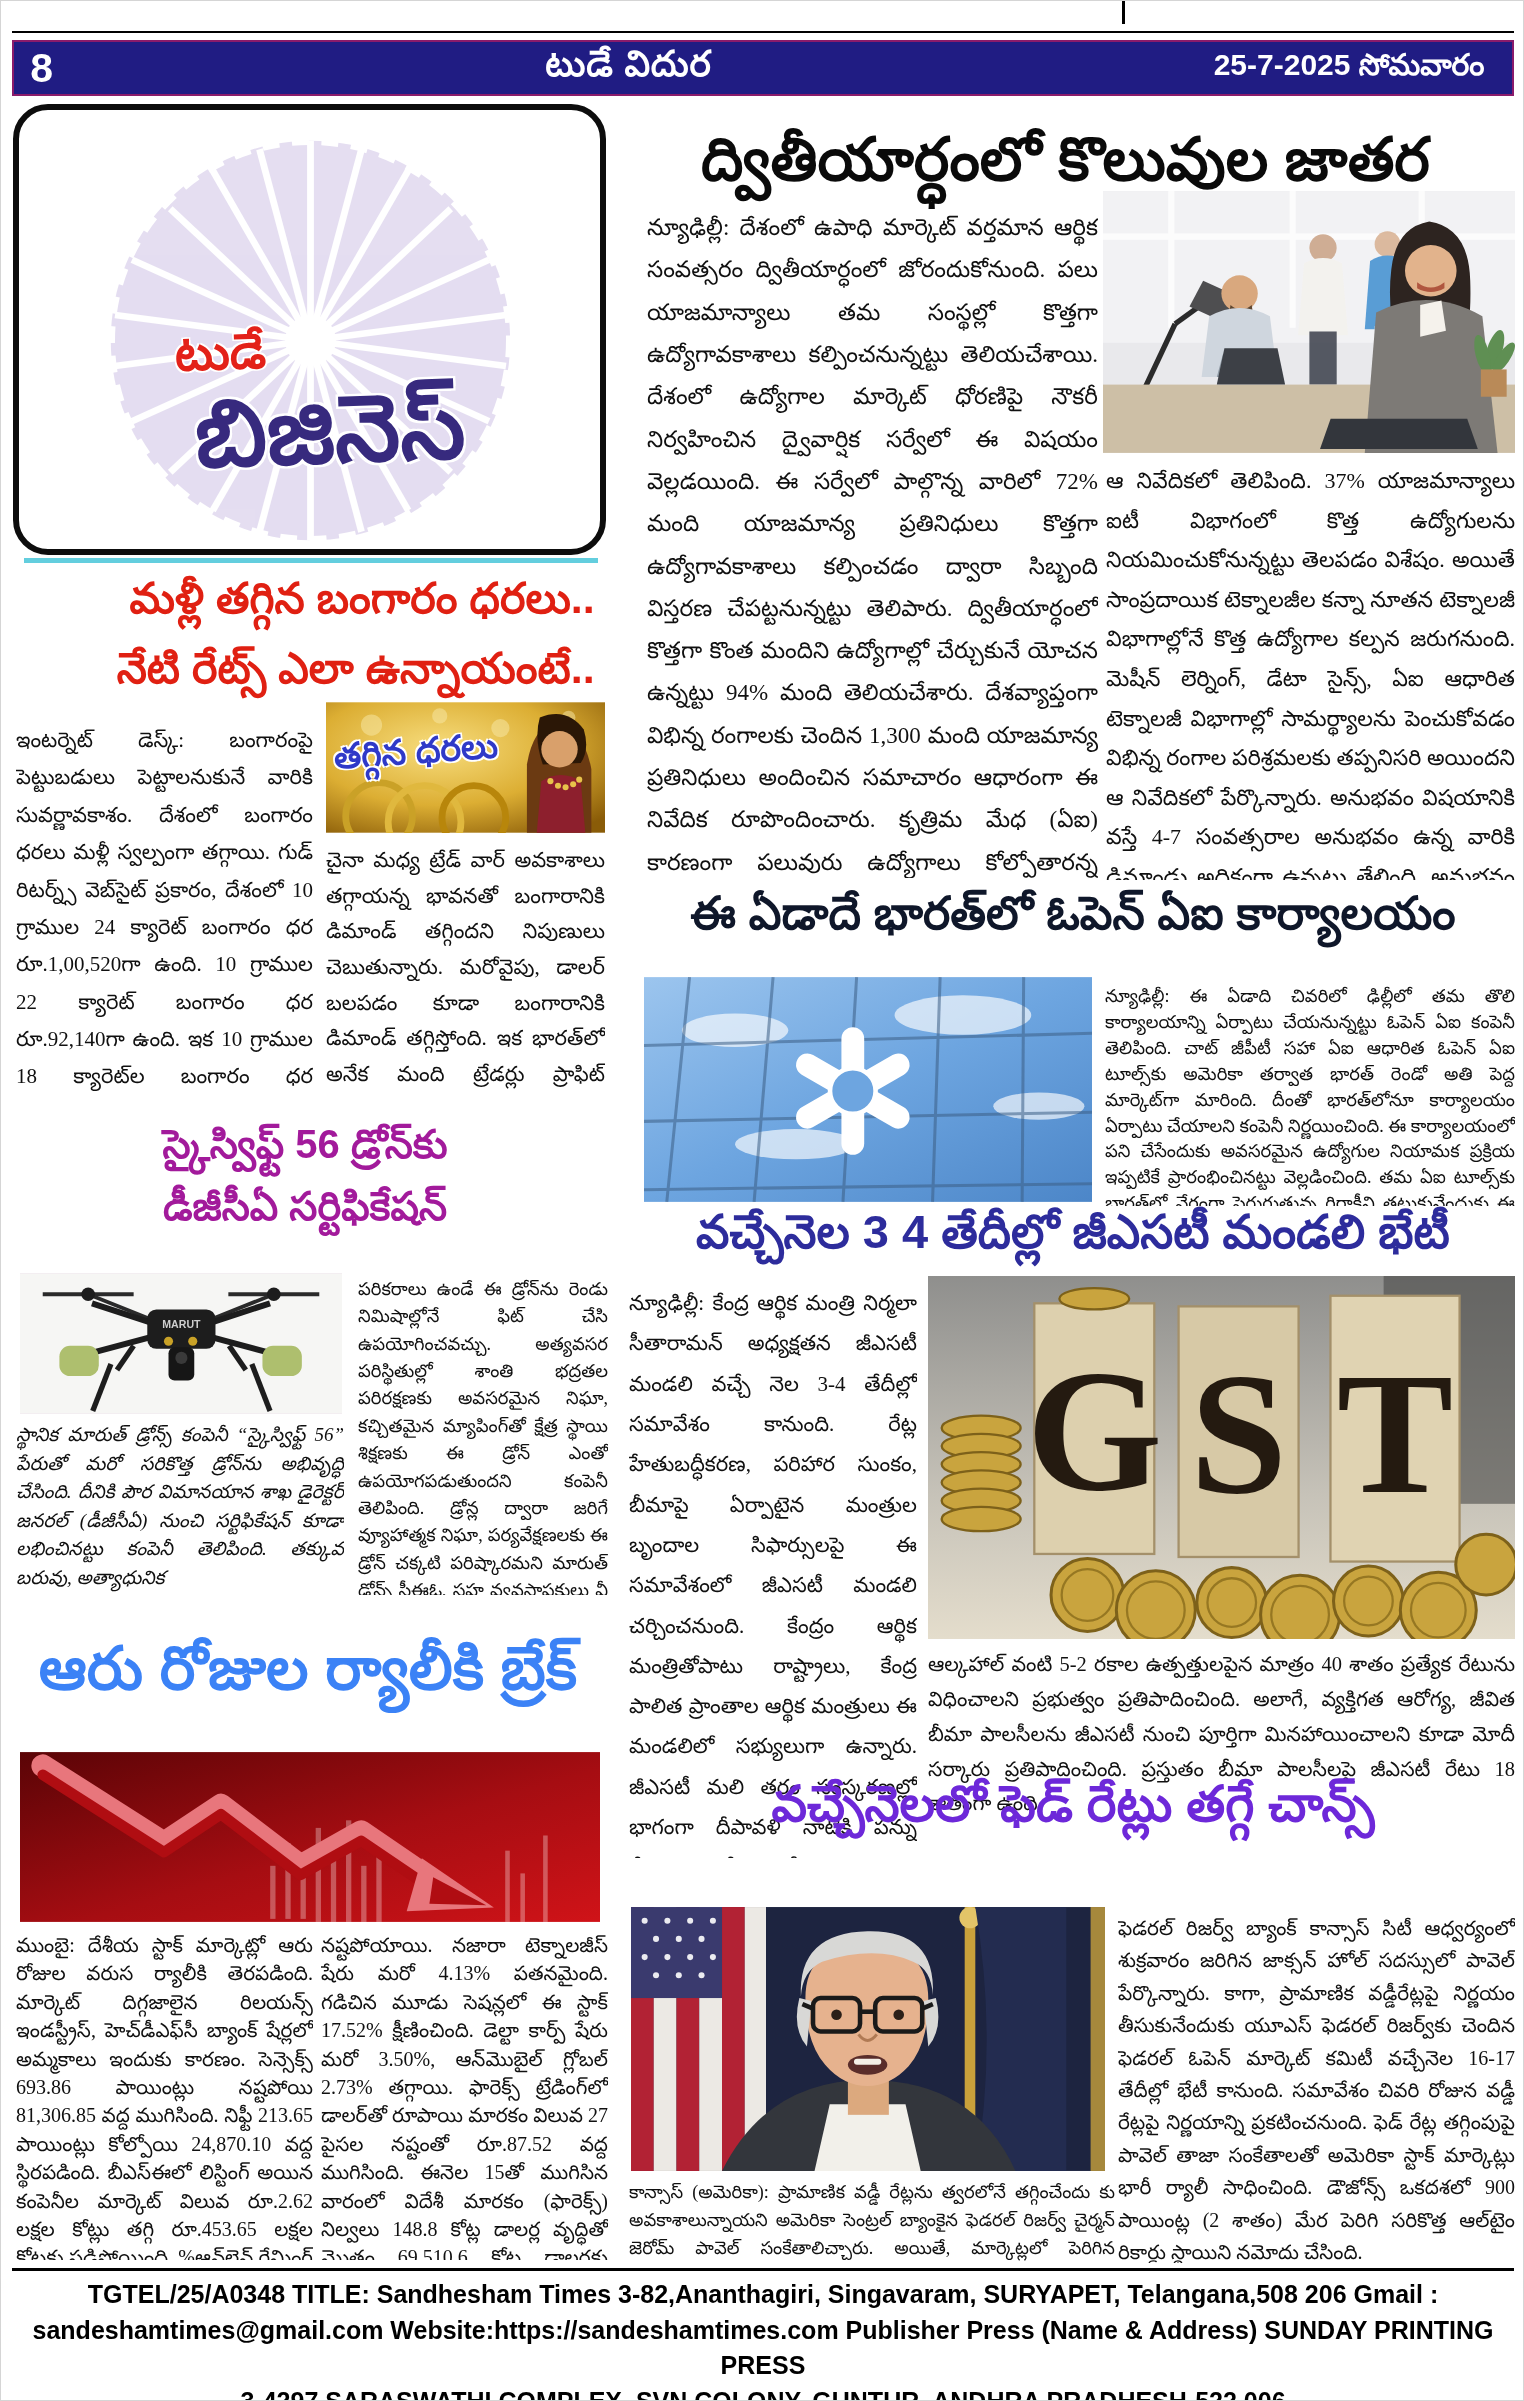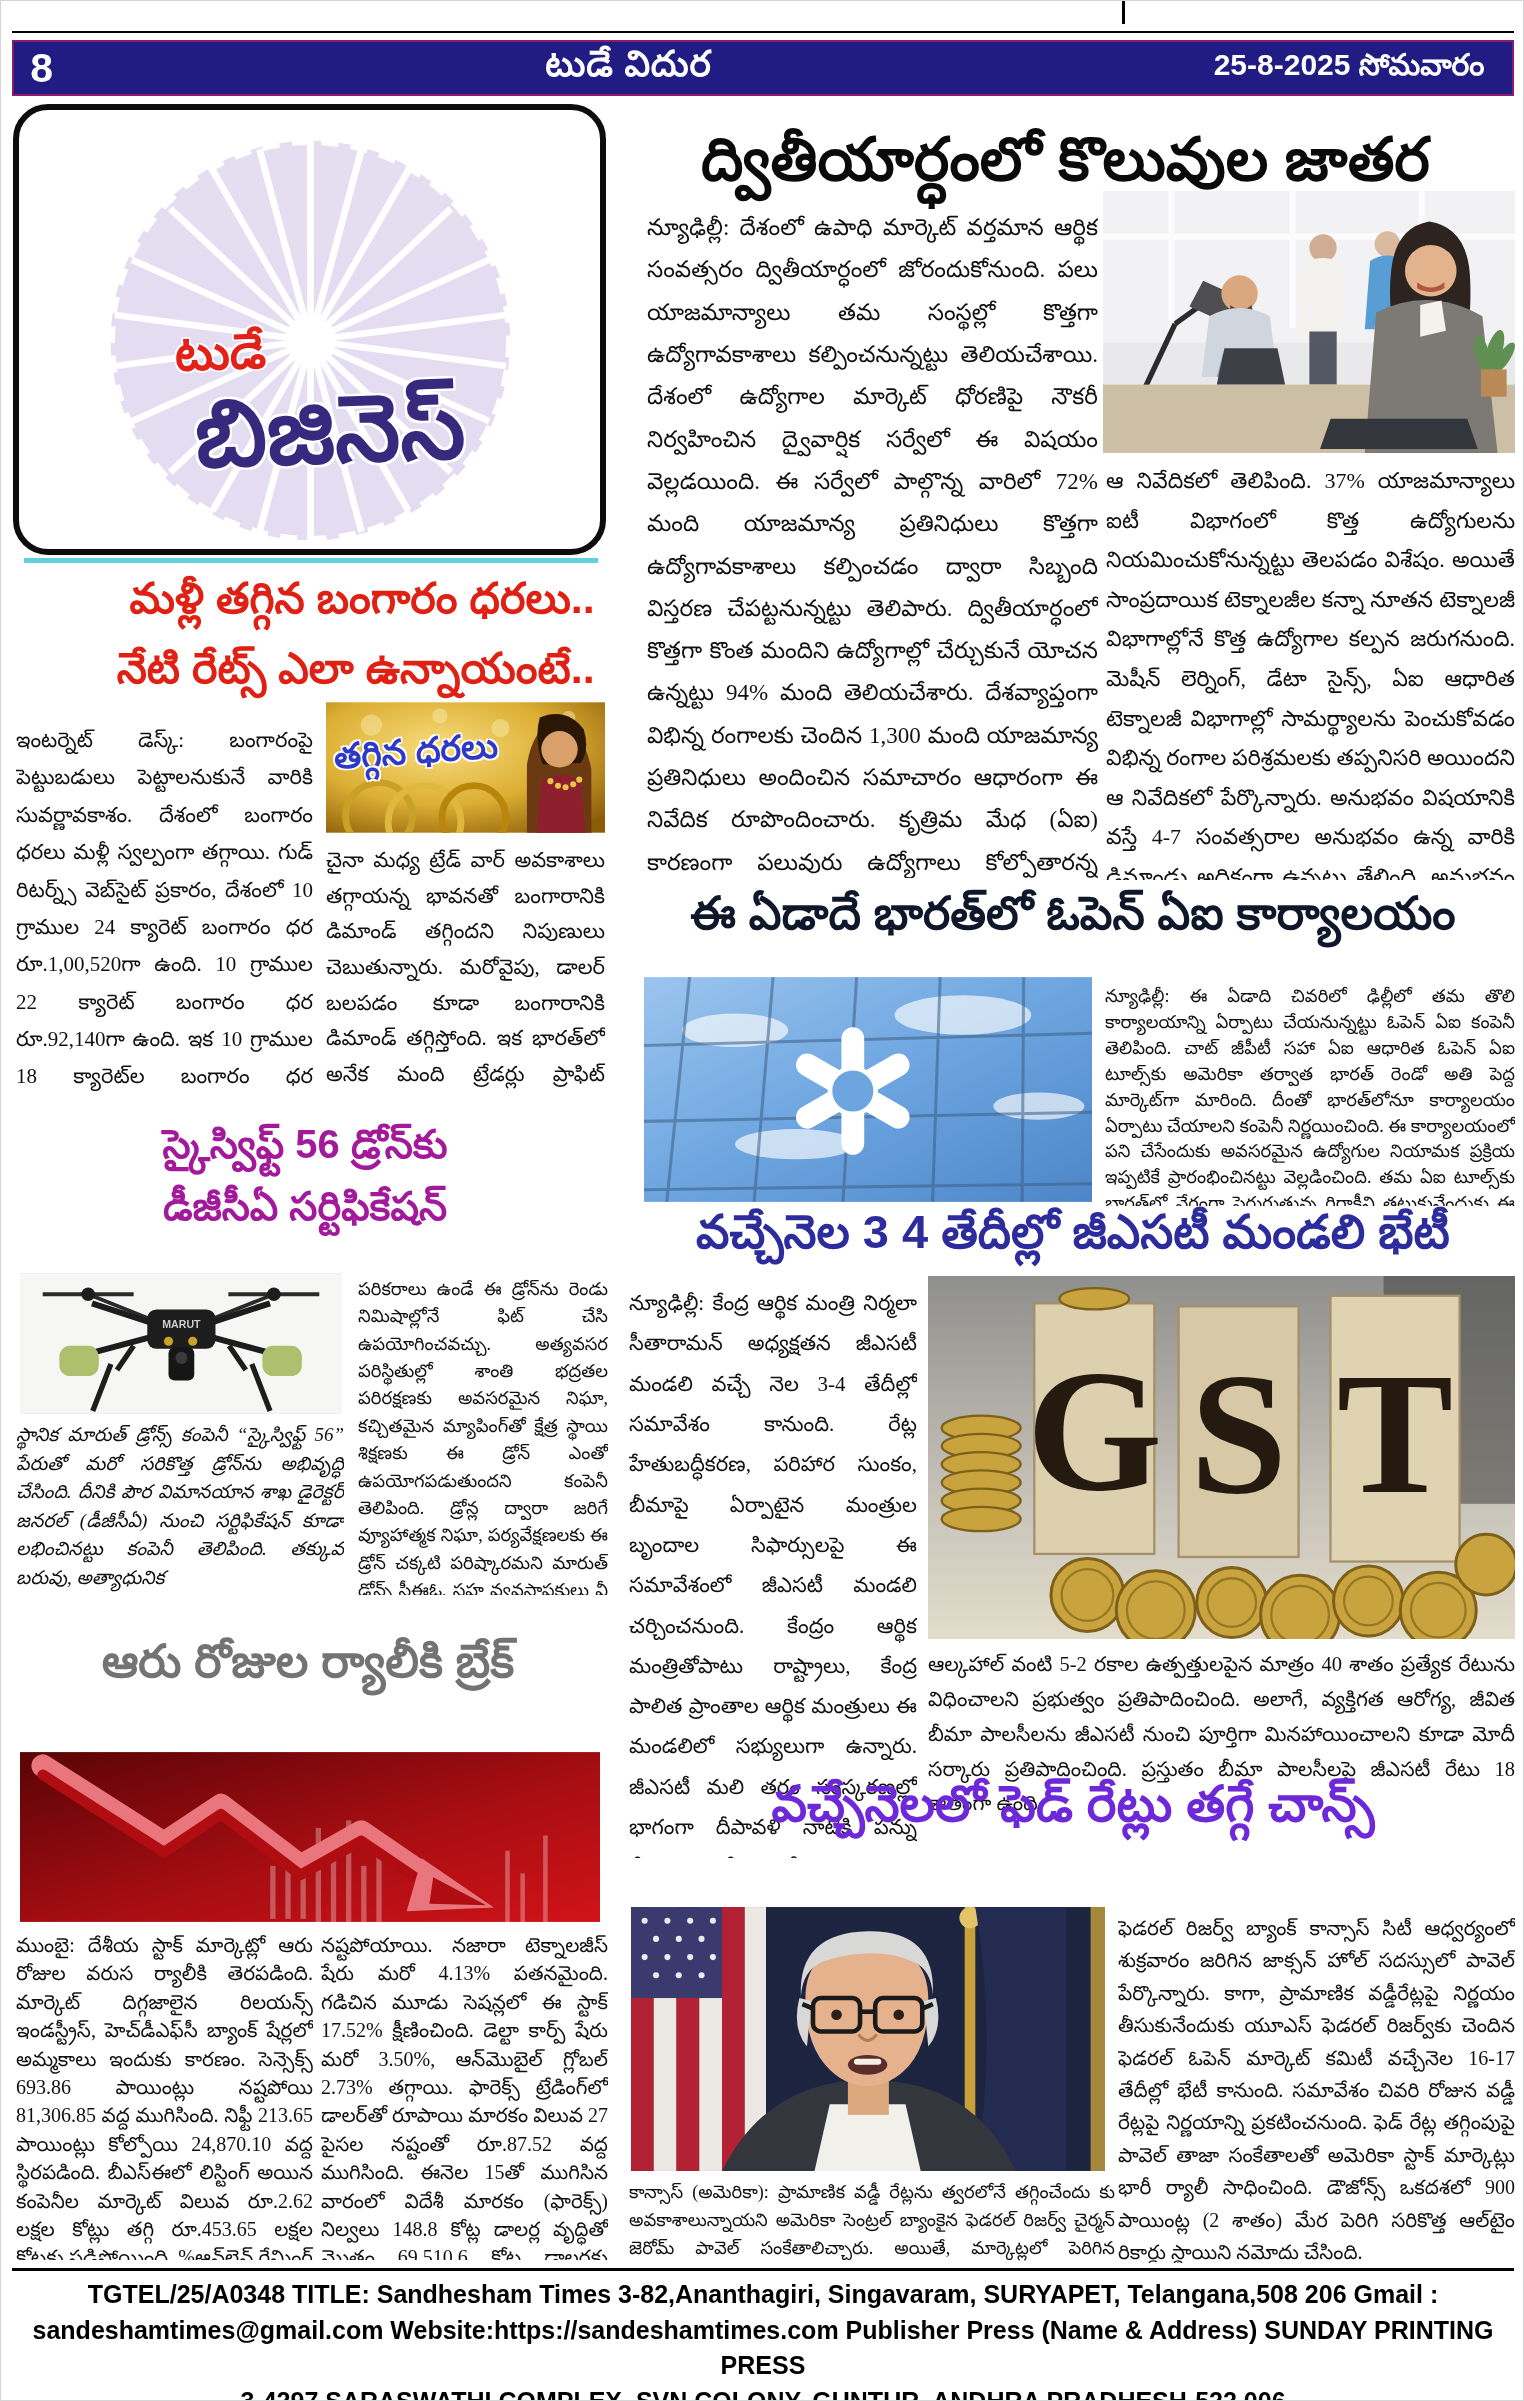--- a/index.html
+++ b/index.html
@@ -26,21 +26,21 @@
   .logo-main{left:46px;top:267px;width:531px;text-align:center;font-size:93px;font-weight:bold;color:#372a7e;
              transform:rotate(-2deg);font-family:"Liberation Sans","DejaVu Sans",sans-serif;
              text-shadow:2.3px 2.3px 0 #fff,-2.3px -2.3px 0 #fff,2.3px -2.3px 0 #fff,-2.3px 2.3px 0 #fff;}
   
   .hl{font-family:"Liberation Sans","DejaVu Sans",sans-serif;font-weight:bold;text-align:center;line-height:1.18;}
   .lead-hl{left:615px;top:124px;width:899px;font-size:60px;color:#0a0a0a;}
   .gold-hl{left:16.7px;top:563px;width:577px;font-size:43px;color:#e02012;text-align:right;line-height:1.62;}
   .openai-hl{left:630px;top:885px;width:884px;font-size:46px;color:#0f172a;}
   .gst-hl{left:630px;top:1203px;width:884px;font-size:47px;color:#2d2c9c;}
   .drone-hl{left:15px;top:1112px;width:578px;font-size:40px;color:#a21a9b;line-height:1.55;}
-  .rally-hl{left:15px;top:1633px;width:584px;font-size:46px;color:#737373;}
+  .rally-hl{left:15px;top:1633px;width:584px;font-size:60px;color:#3b82f6;}
   .fed-hl{left:630px;top:1774px;width:884px;font-size:50px;color:#6d28d9;}
   
   .tcol{position:absolute;text-align:justify;color:#101010;overflow:hidden;word-break:break-word;}
   .lead-c1{left:646px;top:206px;width:451px;height:671px;font-size:23px;line-height:1.84;}
   .lead-c2{left:1105px;top:460px;width:409px;height:419px;font-size:22px;line-height:1.80;}
   .gold-c1{left:15px;top:721px;width:297px;height:378px;font-size:21px;line-height:1.78;}
   .gold-c2{left:325px;top:842px;width:279px;height:256px;font-size:21px;line-height:1.70;}
   .openai-bd{left:1104px;top:983px;width:410px;height:222px;font-size:18px;line-height:1.44;}
   .gst-c1{left:628px;top:1282px;width:288px;height:575px;font-size:21px;line-height:1.92;}
   .gst-c2{left:927px;top:1646px;width:587px;height:211px;font-size:20.5px;line-height:1.70;}
@@ -71,21 +71,21 @@
 <body>
 
 <div class="page">
 
   <div class="abs top-tick"></div>
   <div class="abs top-rule"></div>
 
   <div class="abs topbar">
     <div class="pagenum">8</div>
     <div class="masthead">టుడే విదుర</div>
-    <div class="edition-date">25-8-2025 సోమవారం</div>
+    <div class="edition-date">25-7-2025 సోమవారం</div>
   </div>
 
   <div class="abs logo-box">
     <svg class="abs logo-wheel" style="left:79px;top:18px;" viewBox="0 0 100 100">
       <circle cx="50" cy="50" r="47" fill="#cfc3e6"></circle>
       <g stroke="#ffffff" stroke-width="1.6">
         <line x1="50" y1="50" x2="50" y2="3"></line>
           <line x1="50" y1="50" x2="62" y2="5"></line>
         <line x1="50" y1="50" x2="73" y2="10"></line>
           <line x1="50" y1="50" x2="83" y2="19"></line>

